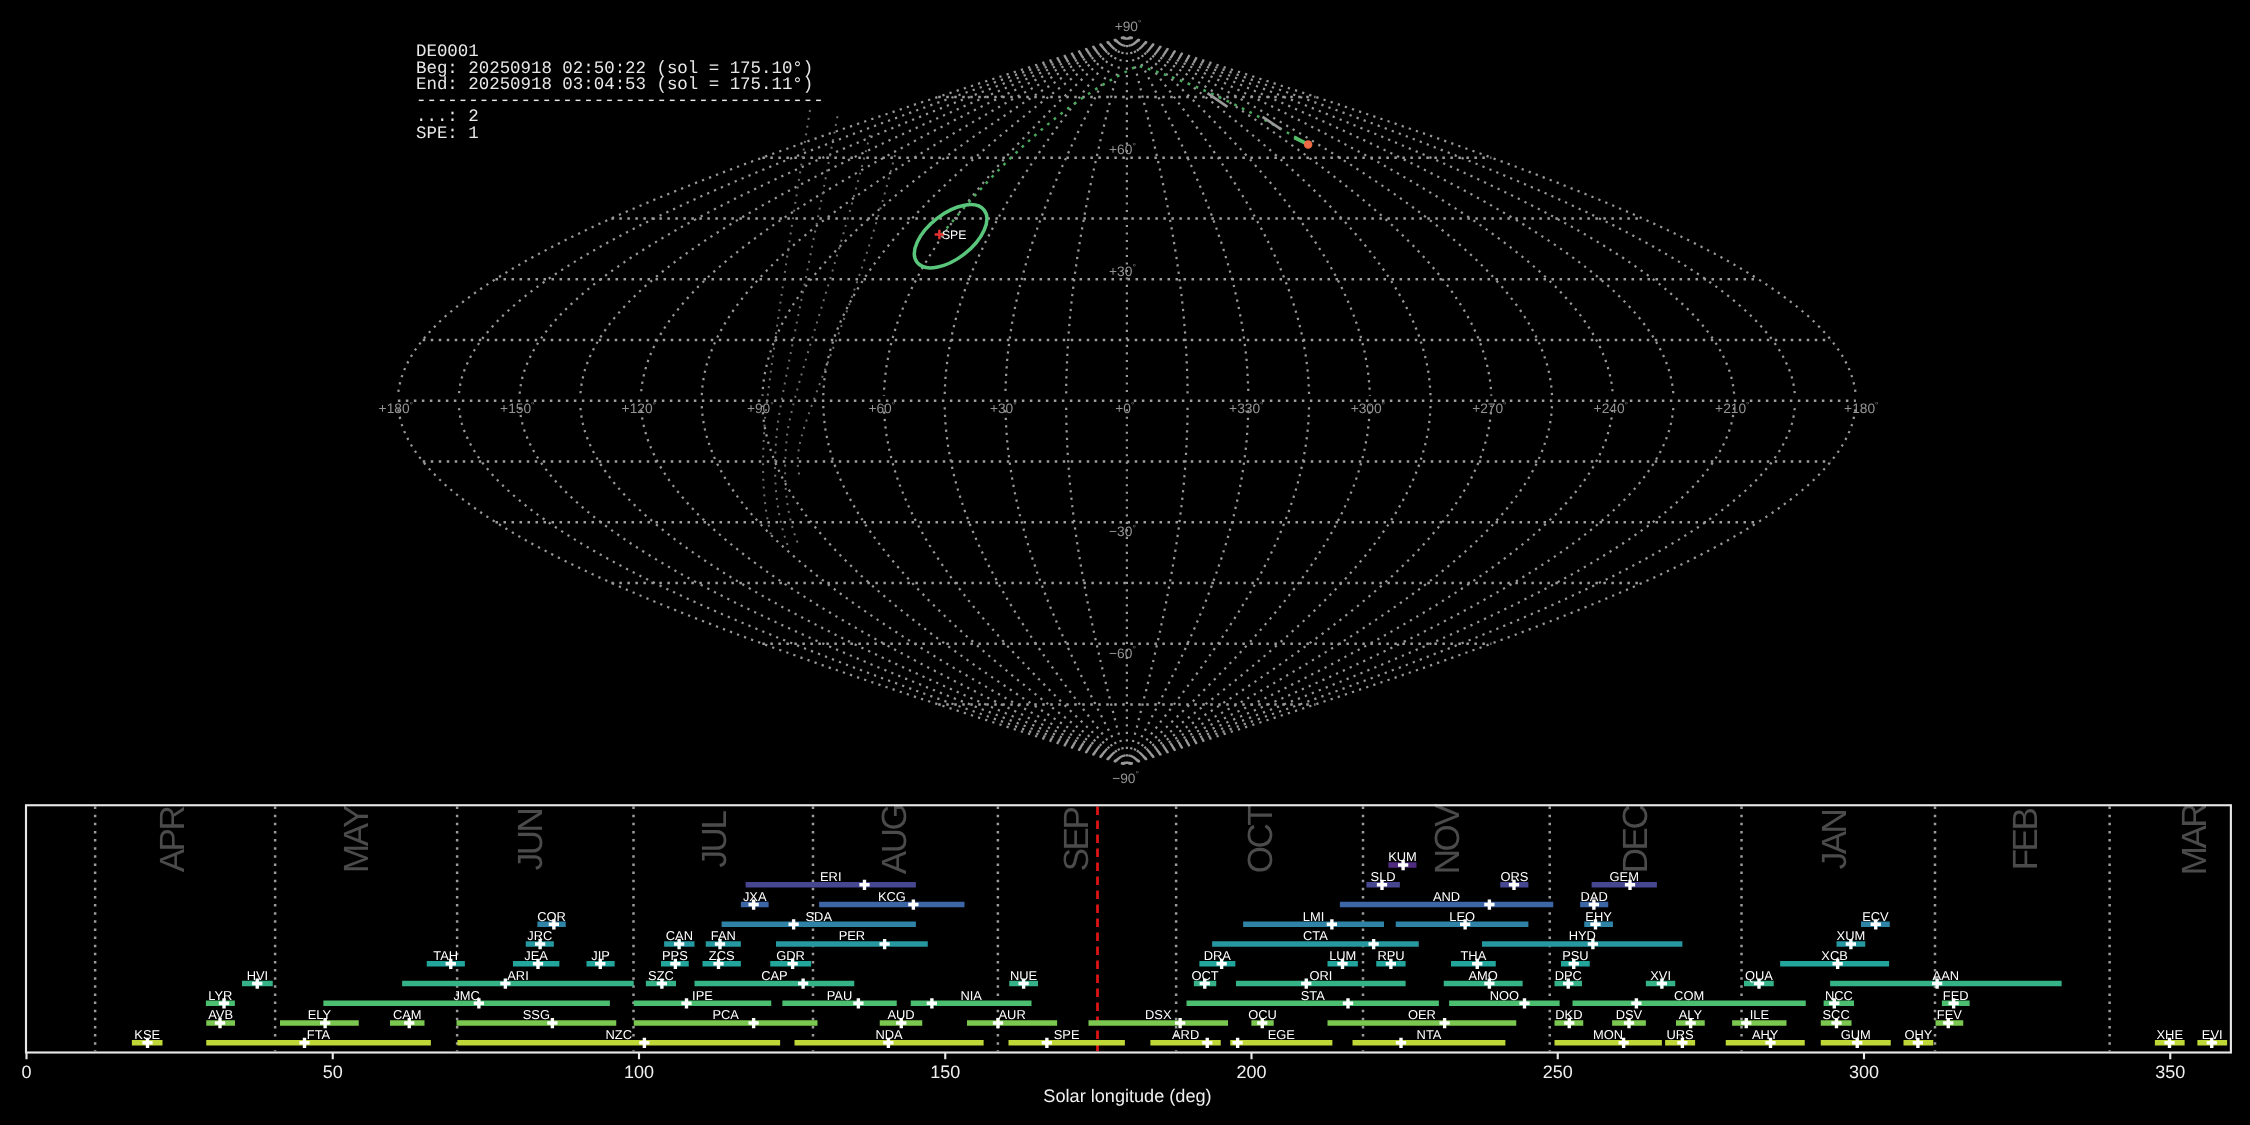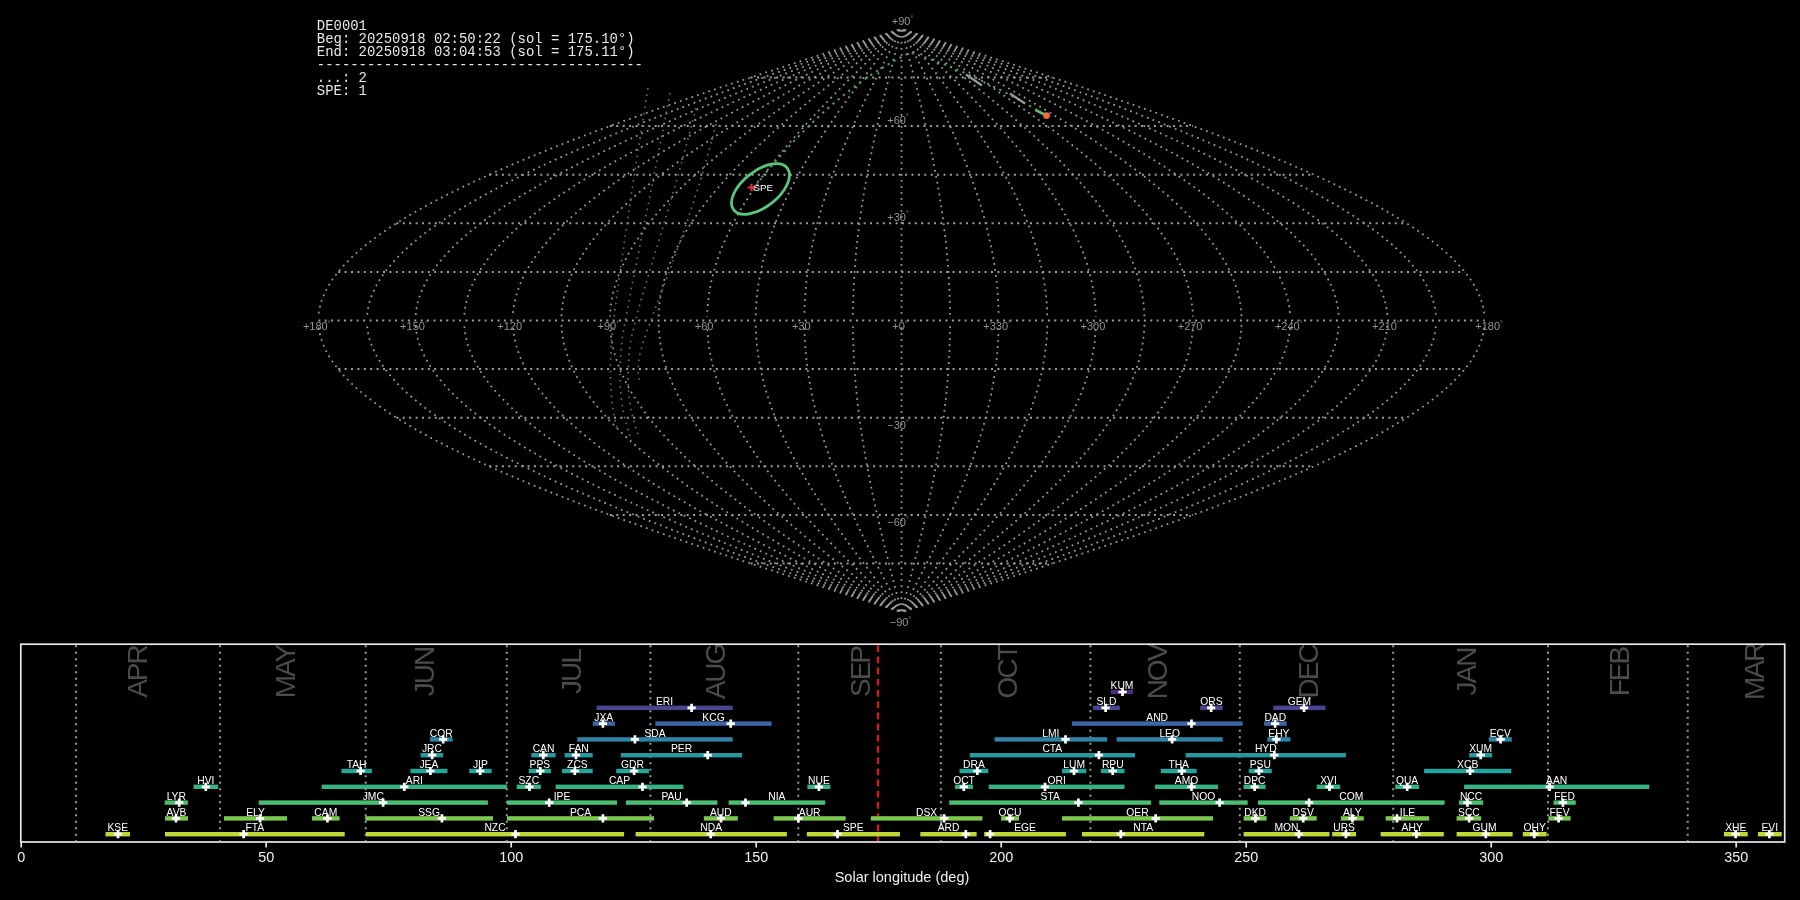--- a/index.html
+++ b/index.html
@@ -1,15 +1,15 @@
 <!DOCTYPE html>
 <html><head><meta charset="utf-8">
 <style>
 html,body{margin:0;padding:0;background:#000;width:1800px;height:900px;overflow:hidden}
-#info{position:absolute;left:316.8px;top:19.7px;margin:0;color:#e8e8e8;
+#info{position:absolute;left:316.8px;top:19.7px;margin:16px;color:#e8e8e8;
  font:13.95px/13.08px "Liberation Mono",monospace;white-space:pre}
 svg{position:absolute;left:0;top:0}
 </style></head>
 <body>
 <svg width="1800" height="900" font-family="Liberation Sans, sans-serif">
 <path d="M750.6 563.5H1052.4 M609.9 514.9H1193.1 M489.1 466.3H1313.9 M396.4 417.7H1406.6 M338.2 369.1H1464.8 M318.3 320.5H1484.7 M338.2 271.9H1464.8 M396.4 223.3H1406.6 M489.1 174.7H1313.9 M609.9 126.1H1193.1 M750.6 77.5H1052.4" stroke="#9e9e9e" stroke-width="2" fill="none" stroke-dasharray="2 4.4"></path>
 <path d="M904.6 29.9L919.8 34.7L935.1 39.6L950.3 44.5L965.5 49.3L980.6 54.2L995.7 59.0L1010.8 63.9L1025.7 68.8L1040.6 73.6L1055.4 78.5L1070.1 83.3L1084.6 88.2L1099.1 93.1L1113.3 97.9L1127.5 102.8L1141.5 107.6L1155.3 112.5L1169.0 117.4L1182.5 122.2L1195.7 127.1L1208.8 131.9L1221.7 136.8L1234.3 141.7L1246.8 146.5L1258.9 151.4L1270.9 156.2L1282.6 161.1L1294.0 166.0L1305.2 170.8L1316.0 175.7L1326.6 180.5L1336.9 185.4L1346.9 190.3L1356.6 195.1L1366.0 200.0L1375.1 204.8L1383.9 209.7L1392.3 214.6L1400.3 219.4L1408.1 224.3L1415.5 229.1L1422.5 234.0L1429.2 238.9L1435.5 243.7L1441.5 248.6L1447.1 253.4L1452.3 258.3L1457.1 263.2L1461.5 268.0L1465.6 272.9L1469.3 277.7L1472.6 282.6L1475.5 287.5L1478.0 292.3L1480.1 297.2L1481.8 302.0L1483.1 306.9L1484.1 311.8L1484.6 316.6 M904.6 611.1L919.8 606.3L935.1 601.4L950.3 596.5L965.5 591.7L980.6 586.8L995.7 582.0L1010.8 577.1L1025.7 572.2L1040.6 567.4L1055.4 562.5L1070.1 557.7L1084.6 552.8L1099.1 547.9L1113.3 543.1L1127.5 538.2L1141.5 533.4L1155.3 528.5L1169.0 523.6L1182.5 518.8L1195.7 513.9L1208.8 509.1L1221.7 504.2L1234.3 499.3L1246.8 494.5L1258.9 489.6L1270.9 484.8L1282.6 479.9L1294.0 475.0L1305.2 470.2L1316.0 465.3L1326.6 460.5L1336.9 455.6L1346.9 450.7L1356.6 445.9L1366.0 441.0L1375.1 436.2L1383.9 431.3L1392.3 426.4L1400.3 421.6L1408.1 416.7L1415.5 411.9L1422.5 407.0L1429.2 402.1L1435.5 397.3L1441.5 392.4L1447.1 387.6L1452.3 382.7L1457.1 377.8L1461.5 373.0L1465.6 368.1L1469.3 363.3L1472.6 358.4L1475.5 353.5L1478.0 348.7L1480.1 343.8L1481.8 339.0L1483.1 334.1L1484.1 329.2L1484.6 324.4 M904.3 29.9L918.3 34.7L932.3 39.6L946.2 44.5L960.2 49.3L974.1 54.2L987.9 59.0L1001.7 63.9L1015.4 68.8L1029.0 73.6L1042.6 78.5L1056.0 83.3L1069.4 88.2L1082.6 93.1L1095.7 97.9L1108.7 102.8L1121.5 107.6L1134.2 112.5L1146.7 117.4L1159.0 122.2L1171.2 127.1L1183.2 131.9L1195.0 136.8L1206.6 141.7L1218.0 146.5L1229.2 151.4L1240.1 156.2L1250.8 161.1L1261.3 166.0L1271.5 170.8L1281.5 175.7L1291.2 180.5L1300.7 185.4L1309.8 190.3L1318.7 195.1L1327.3 200.0L1335.6 204.8L1343.7 209.7L1351.4 214.6L1358.8 219.4L1365.9 224.3L1372.6 229.1L1379.1 234.0L1385.2 238.9L1391.0 243.7L1396.5 248.6L1401.6 253.4L1406.4 258.3L1410.8 263.2L1414.9 268.0L1418.6 272.9L1422.0 277.7L1425.0 282.6L1427.7 287.5L1429.9 292.3L1431.9 297.2L1433.5 302.0L1434.7 306.9L1435.5 311.8L1436.0 316.6 M904.3 611.1L918.3 606.3L932.3 601.4L946.2 596.5L960.2 591.7L974.1 586.8L987.9 582.0L1001.7 577.1L1015.4 572.2L1029.0 567.4L1042.6 562.5L1056.0 557.7L1069.4 552.8L1082.6 547.9L1095.7 543.1L1108.7 538.2L1121.5 533.4L1134.2 528.5L1146.7 523.6L1159.0 518.8L1171.2 513.9L1183.2 509.1L1195.0 504.2L1206.6 499.3L1218.0 494.5L1229.2 489.6L1240.1 484.8L1250.8 479.9L1261.3 475.0L1271.5 470.2L1281.5 465.3L1291.2 460.5L1300.7 455.6L1309.8 450.7L1318.7 445.9L1327.3 441.0L1335.6 436.2L1343.7 431.3L1351.4 426.4L1358.8 421.6L1365.9 416.7L1372.6 411.9L1379.1 407.0L1385.2 402.1L1391.0 397.3L1396.5 392.4L1401.6 387.6L1406.4 382.7L1410.8 377.8L1414.9 373.0L1418.6 368.1L1422.0 363.3L1425.0 358.4L1427.7 353.5L1429.9 348.7L1431.9 343.8L1433.5 339.0L1434.7 334.1L1435.5 329.2L1436.0 324.4 M904.0 29.9L916.8 34.7L929.5 39.6L942.2 44.5L954.8 49.3L967.5 54.2L980.0 59.0L992.6 63.9L1005.0 68.8L1017.4 73.6L1029.7 78.5L1042.0 83.3L1054.1 88.2L1066.1 93.1L1078.0 97.9L1089.8 102.8L1101.5 107.6L1113.0 112.5L1124.4 117.4L1135.6 122.2L1146.7 127.1L1157.6 131.9L1168.3 136.8L1178.9 141.7L1189.2 146.5L1199.4 151.4L1209.3 156.2L1219.1 161.1L1228.6 166.0L1237.9 170.8L1246.9 175.7L1255.8 180.5L1264.4 185.4L1272.7 190.3L1280.8 195.1L1288.6 200.0L1296.2 204.8L1303.5 209.7L1310.5 214.6L1317.2 219.4L1323.7 224.3L1329.8 229.1L1335.7 234.0L1341.2 238.9L1346.5 243.7L1351.5 248.6L1356.1 253.4L1360.5 258.3L1364.5 263.2L1368.2 268.0L1371.6 272.9L1374.7 277.7L1377.4 282.6L1379.8 287.5L1381.9 292.3L1383.7 297.2L1385.1 302.0L1386.2 306.9L1387.0 311.8L1387.4 316.6 M904.0 611.1L916.8 606.3L929.5 601.4L942.2 596.5L954.8 591.7L967.5 586.8L980.0 582.0L992.6 577.1L1005.0 572.2L1017.4 567.4L1029.7 562.5L1042.0 557.7L1054.1 552.8L1066.1 547.9L1078.0 543.1L1089.8 538.2L1101.5 533.4L1113.0 528.5L1124.4 523.6L1135.6 518.8L1146.7 513.9L1157.6 509.1L1168.3 504.2L1178.9 499.3L1189.2 494.5L1199.4 489.6L1209.3 484.8L1219.1 479.9L1228.6 475.0L1237.9 470.2L1246.9 465.3L1255.8 460.5L1264.4 455.6L1272.7 450.7L1280.8 445.9L1288.6 441.0L1296.2 436.2L1303.5 431.3L1310.5 426.4L1317.2 421.6L1323.7 416.7L1329.8 411.9L1335.7 407.0L1341.2 402.1L1346.5 397.3L1351.5 392.4L1356.1 387.6L1360.5 382.7L1364.5 377.8L1368.2 373.0L1371.6 368.1L1374.7 363.3L1377.4 358.4L1379.8 353.5L1381.9 348.7L1383.7 343.8L1385.1 339.0L1386.2 334.1L1387.0 329.2L1387.4 324.4 M903.8 29.9L915.2 34.7L926.7 39.6L938.1 44.5L949.5 49.3L960.9 54.2L972.2 59.0L983.5 63.9L994.7 68.8L1005.8 73.6L1016.9 78.5L1027.9 83.3L1038.8 88.2L1049.7 93.1L1060.4 97.9L1071.0 102.8L1081.5 107.6L1091.9 112.5L1102.1 117.4L1112.2 122.2L1122.2 127.1L1132.0 131.9L1141.6 136.8L1151.1 141.7L1160.4 146.5L1169.6 151.4L1178.5 156.2L1187.3 161.1L1195.9 166.0L1204.2 170.8L1212.4 175.7L1220.4 180.5L1228.1 185.4L1235.6 190.3L1242.9 195.1L1249.9 200.0L1256.7 204.8L1263.3 209.7L1269.6 214.6L1275.6 219.4L1281.4 224.3L1287.0 229.1L1292.3 234.0L1297.3 238.9L1302.0 243.7L1306.5 248.6L1310.7 253.4L1314.6 258.3L1318.2 263.2L1321.5 268.0L1324.6 272.9L1327.3 277.7L1329.8 282.6L1332.0 287.5L1333.9 292.3L1335.5 297.2L1336.7 302.0L1337.7 306.9L1338.4 311.8L1338.8 316.6 M903.8 611.1L915.2 606.3L926.7 601.4L938.1 596.5L949.5 591.7L960.9 586.8L972.2 582.0L983.5 577.1L994.7 572.2L1005.8 567.4L1016.9 562.5L1027.9 557.7L1038.8 552.8L1049.7 547.9L1060.4 543.1L1071.0 538.2L1081.5 533.4L1091.9 528.5L1102.1 523.6L1112.2 518.8L1122.2 513.9L1132.0 509.1L1141.6 504.2L1151.1 499.3L1160.4 494.5L1169.6 489.6L1178.5 484.8L1187.3 479.9L1195.9 475.0L1204.2 470.2L1212.4 465.3L1220.4 460.5L1228.1 455.6L1235.6 450.7L1242.9 445.9L1249.9 441.0L1256.7 436.2L1263.3 431.3L1269.6 426.4L1275.6 421.6L1281.4 416.7L1287.0 411.9L1292.3 407.0L1297.3 402.1L1302.0 397.3L1306.5 392.4L1310.7 387.6L1314.6 382.7L1318.2 377.8L1321.5 373.0L1324.6 368.1L1327.3 363.3L1329.8 358.4L1332.0 353.5L1333.9 348.7L1335.5 343.8L1336.7 339.0L1337.7 334.1L1338.4 329.2L1338.8 324.4 M903.5 29.9L913.7 34.7L923.9 39.6L934.0 44.5L944.2 49.3L954.3 54.2L964.3 59.0L974.4 63.9L984.3 68.8L994.2 73.6L1004.1 78.5L1013.9 83.3L1023.6 88.2L1033.2 93.1L1042.7 97.9L1052.2 102.8L1061.5 107.6L1070.7 112.5L1079.8 117.4L1088.8 122.2L1097.7 127.1L1106.4 131.9L1115.0 136.8L1123.4 141.7L1131.7 146.5L1139.8 151.4L1147.8 156.2L1155.5 161.1L1163.2 166.0L1170.6 170.8L1177.9 175.7L1184.9 180.5L1191.8 185.4L1198.5 190.3L1204.9 195.1L1211.2 200.0L1217.2 204.8L1223.1 209.7L1228.7 214.6L1234.1 219.4L1239.2 224.3L1244.2 229.1L1248.8 234.0L1253.3 238.9L1257.5 243.7L1261.5 248.6L1265.2 253.4L1268.7 258.3L1271.9 263.2L1274.9 268.0L1277.6 272.9L1280.0 277.7L1282.2 282.6L1284.2 287.5L1285.8 292.3L1287.2 297.2L1288.4 302.0L1289.3 306.9L1289.9 311.8L1290.2 316.6 M903.5 611.1L913.7 606.3L923.9 601.4L934.0 596.5L944.2 591.7L954.3 586.8L964.3 582.0L974.4 577.1L984.3 572.2L994.2 567.4L1004.1 562.5L1013.9 557.7L1023.6 552.8L1033.2 547.9L1042.7 543.1L1052.2 538.2L1061.5 533.4L1070.7 528.5L1079.8 523.6L1088.8 518.8L1097.7 513.9L1106.4 509.1L1115.0 504.2L1123.4 499.3L1131.7 494.5L1139.8 489.6L1147.8 484.8L1155.5 479.9L1163.2 475.0L1170.6 470.2L1177.9 465.3L1184.9 460.5L1191.8 455.6L1198.5 450.7L1204.9 445.9L1211.2 441.0L1217.2 436.2L1223.1 431.3L1228.7 426.4L1234.1 421.6L1239.2 416.7L1244.2 411.9L1248.8 407.0L1253.3 402.1L1257.5 397.3L1261.5 392.4L1265.2 387.6L1268.7 382.7L1271.9 377.8L1274.9 373.0L1277.6 368.1L1280.0 363.3L1282.2 358.4L1284.2 353.5L1285.8 348.7L1287.2 343.8L1288.4 339.0L1289.3 334.1L1289.9 329.2L1290.2 324.4 M903.3 29.9L912.2 34.7L921.1 39.6L930.0 44.5L938.8 49.3L947.7 54.2L956.5 59.0L965.2 63.9L974.0 68.8L982.6 73.6L991.3 78.5L999.8 83.3L1008.3 88.2L1016.7 93.1L1025.1 97.9L1033.3 102.8L1041.5 107.6L1049.6 112.5L1057.5 117.4L1065.4 122.2L1073.1 127.1L1080.8 131.9L1088.3 136.8L1095.7 141.7L1102.9 146.5L1110.0 151.4L1117.0 156.2L1123.8 161.1L1130.5 166.0L1137.0 170.8L1143.3 175.7L1149.5 180.5L1155.5 185.4L1161.3 190.3L1167.0 195.1L1172.5 200.0L1177.8 204.8L1182.9 209.7L1187.8 214.6L1192.5 219.4L1197.0 224.3L1201.3 229.1L1205.4 234.0L1209.3 238.9L1213.0 243.7L1216.5 248.6L1219.7 253.4L1222.8 258.3L1225.6 263.2L1228.2 268.0L1230.6 272.9L1232.7 277.7L1234.6 282.6L1236.3 287.5L1237.8 292.3L1239.0 297.2L1240.0 302.0L1240.8 306.9L1241.3 311.8L1241.6 316.6 M903.3 611.1L912.2 606.3L921.1 601.4L930.0 596.5L938.8 591.7L947.7 586.8L956.5 582.0L965.2 577.1L974.0 572.2L982.6 567.4L991.3 562.5L999.8 557.7L1008.3 552.8L1016.7 547.9L1025.1 543.1L1033.3 538.2L1041.5 533.4L1049.6 528.5L1057.5 523.6L1065.4 518.8L1073.1 513.9L1080.8 509.1L1088.3 504.2L1095.7 499.3L1102.9 494.5L1110.0 489.6L1117.0 484.8L1123.8 479.9L1130.5 475.0L1137.0 470.2L1143.3 465.3L1149.5 460.5L1155.5 455.6L1161.3 450.7L1167.0 445.9L1172.5 441.0L1177.8 436.2L1182.9 431.3L1187.8 426.4L1192.5 421.6L1197.0 416.7L1201.3 411.9L1205.4 407.0L1209.3 402.1L1213.0 397.3L1216.5 392.4L1219.7 387.6L1222.8 382.7L1225.6 377.8L1228.2 373.0L1230.6 368.1L1232.7 363.3L1234.6 358.4L1236.3 353.5L1237.8 348.7L1239.0 343.8L1240.0 339.0L1240.8 334.1L1241.3 329.2L1241.6 324.4 M903.0 29.9L910.7 34.7L918.3 39.6L925.9 44.5L933.5 49.3L941.1 54.2L948.6 59.0L956.1 63.9L963.6 68.8L971.1 73.6L978.4 78.5L985.8 83.3L993.1 88.2L1000.3 93.1L1007.4 97.9L1014.5 102.8L1021.5 107.6L1028.4 112.5L1035.2 117.4L1042.0 122.2L1048.6 127.1L1055.2 131.9L1061.6 136.8L1067.9 141.7L1074.1 146.5L1080.2 151.4L1086.2 156.2L1092.0 161.1L1097.8 166.0L1103.3 170.8L1108.8 175.7L1114.1 180.5L1119.2 185.4L1124.2 190.3L1129.1 195.1L1133.8 200.0L1138.3 204.8L1142.7 209.7L1146.9 214.6L1150.9 219.4L1154.8 224.3L1158.5 229.1L1162.0 234.0L1165.3 238.9L1168.5 243.7L1171.5 248.6L1174.3 253.4L1176.9 258.3L1179.3 263.2L1181.5 268.0L1183.6 272.9L1185.4 277.7L1187.0 282.6L1188.5 287.5L1189.7 292.3L1190.8 297.2L1191.7 302.0L1192.3 306.9L1192.8 311.8L1193.0 316.6 M903.0 611.1L910.7 606.3L918.3 601.4L925.9 596.5L933.5 591.7L941.1 586.8L948.6 582.0L956.1 577.1L963.6 572.2L971.1 567.4L978.4 562.5L985.8 557.7L993.1 552.8L1000.3 547.9L1007.4 543.1L1014.5 538.2L1021.5 533.4L1028.4 528.5L1035.2 523.6L1042.0 518.8L1048.6 513.9L1055.2 509.1L1061.6 504.2L1067.9 499.3L1074.1 494.5L1080.2 489.6L1086.2 484.8L1092.0 479.9L1097.8 475.0L1103.3 470.2L1108.8 465.3L1114.1 460.5L1119.2 455.6L1124.2 450.7L1129.1 445.9L1133.8 441.0L1138.3 436.2L1142.7 431.3L1146.9 426.4L1150.9 421.6L1154.8 416.7L1158.5 411.9L1162.0 407.0L1165.3 402.1L1168.5 397.3L1171.5 392.4L1174.3 387.6L1176.9 382.7L1179.3 377.8L1181.5 373.0L1183.6 368.1L1185.4 363.3L1187.0 358.4L1188.5 353.5L1189.7 348.7L1190.8 343.8L1191.7 339.0L1192.3 334.1L1192.8 329.2L1193.0 324.4 M902.8 29.9L909.1 34.7L915.5 39.6L921.8 44.5L928.2 49.3L934.5 54.2L940.8 59.0L947.0 63.9L953.3 68.8L959.5 73.6L965.6 78.5L971.7 83.3L977.8 88.2L983.8 93.1L989.8 97.9L995.7 102.8L1001.5 107.6L1007.3 112.5L1013.0 117.4L1018.6 122.2L1024.1 127.1L1029.6 131.9L1034.9 136.8L1040.2 141.7L1045.4 146.5L1050.4 151.4L1055.4 156.2L1060.3 161.1L1065.0 166.0L1069.7 170.8L1074.2 175.7L1078.6 180.5L1082.9 185.4L1087.1 190.3L1091.1 195.1L1095.1 200.0L1098.8 204.8L1102.5 209.7L1106.0 214.6L1109.4 219.4L1112.6 224.3L1115.7 229.1L1118.6 234.0L1121.4 238.9L1124.0 243.7L1126.5 248.6L1128.8 253.4L1131.0 258.3L1133.0 263.2L1134.9 268.0L1136.5 272.9L1138.1 277.7L1139.5 282.6L1140.7 287.5L1141.7 292.3L1142.6 297.2L1143.3 302.0L1143.8 306.9L1144.2 311.8L1144.4 316.6 M902.8 611.1L909.1 606.3L915.5 601.4L921.8 596.5L928.2 591.7L934.5 586.8L940.8 582.0L947.0 577.1L953.3 572.2L959.5 567.4L965.6 562.5L971.7 557.7L977.8 552.8L983.8 547.9L989.8 543.1L995.7 538.2L1001.5 533.4L1007.3 528.5L1013.0 523.6L1018.6 518.8L1024.1 513.9L1029.6 509.1L1034.9 504.2L1040.2 499.3L1045.4 494.5L1050.4 489.6L1055.4 484.8L1060.3 479.9L1065.0 475.0L1069.7 470.2L1074.2 465.3L1078.6 460.5L1082.9 455.6L1087.1 450.7L1091.1 445.9L1095.1 441.0L1098.8 436.2L1102.5 431.3L1106.0 426.4L1109.4 421.6L1112.6 416.7L1115.7 411.9L1118.6 407.0L1121.4 402.1L1124.0 397.3L1126.5 392.4L1128.8 387.6L1131.0 382.7L1133.0 377.8L1134.9 373.0L1136.5 368.1L1138.1 363.3L1139.5 358.4L1140.7 353.5L1141.7 348.7L1142.6 343.8L1143.3 339.0L1143.8 334.1L1144.2 329.2L1144.4 324.4 M902.5 29.9L907.6 34.7L912.7 39.6L917.8 44.5L922.8 49.3L927.9 54.2L932.9 59.0L937.9 63.9L942.9 68.8L947.9 73.6L952.8 78.5L957.7 83.3L962.5 88.2L967.4 93.1L972.1 97.9L976.8 102.8L981.5 107.6L986.1 112.5L990.7 117.4L995.2 122.2L999.6 127.1L1003.9 131.9L1008.2 136.8L1012.4 141.7L1016.6 146.5L1020.6 151.4L1024.6 156.2L1028.5 161.1L1032.3 166.0L1036.1 170.8L1039.7 175.7L1043.2 180.5L1046.6 185.4L1050.0 190.3L1053.2 195.1L1056.3 200.0L1059.4 204.8L1062.3 209.7L1065.1 214.6L1067.8 219.4L1070.4 224.3L1072.8 229.1L1075.2 234.0L1077.4 238.9L1079.5 243.7L1081.5 248.6L1083.4 253.4L1085.1 258.3L1086.7 263.2L1088.2 268.0L1089.5 272.9L1090.8 277.7L1091.9 282.6L1092.8 287.5L1093.7 292.3L1094.4 297.2L1094.9 302.0L1095.4 306.9L1095.7 311.8L1095.9 316.6 M902.5 611.1L907.6 606.3L912.7 601.4L917.8 596.5L922.8 591.7L927.9 586.8L932.9 582.0L937.9 577.1L942.9 572.2L947.9 567.4L952.8 562.5L957.7 557.7L962.5 552.8L967.4 547.9L972.1 543.1L976.8 538.2L981.5 533.4L986.1 528.5L990.7 523.6L995.2 518.8L999.6 513.9L1003.9 509.1L1008.2 504.2L1012.4 499.3L1016.6 494.5L1020.6 489.6L1024.6 484.8L1028.5 479.9L1032.3 475.0L1036.1 470.2L1039.7 465.3L1043.2 460.5L1046.6 455.6L1050.0 450.7L1053.2 445.9L1056.3 441.0L1059.4 436.2L1062.3 431.3L1065.1 426.4L1067.8 421.6L1070.4 416.7L1072.8 411.9L1075.2 407.0L1077.4 402.1L1079.5 397.3L1081.5 392.4L1083.4 387.6L1085.1 382.7L1086.7 377.8L1088.2 373.0L1089.5 368.1L1090.8 363.3L1091.9 358.4L1092.8 353.5L1093.7 348.7L1094.4 343.8L1094.9 339.0L1095.4 334.1L1095.7 329.2L1095.9 324.4 M902.3 29.9L906.1 34.7L909.9 39.6L913.7 44.5L917.5 49.3L921.3 54.2L925.1 59.0L928.8 63.9L932.6 68.8L936.3 73.6L940.0 78.5L943.6 83.3L947.3 88.2L950.9 93.1L954.5 97.9L958.0 102.8L961.5 107.6L965.0 112.5L968.4 117.4L971.7 122.2L975.1 127.1L978.3 131.9L981.5 136.8L984.7 141.7L987.8 146.5L990.9 151.4L993.8 156.2L996.8 161.1L999.6 166.0L1002.4 170.8L1005.1 175.7L1007.8 180.5L1010.4 185.4L1012.9 190.3L1015.3 195.1L1017.6 200.0L1019.9 204.8L1022.1 209.7L1024.2 214.6L1026.2 219.4L1028.1 224.3L1030.0 229.1L1031.8 234.0L1033.4 238.9L1035.0 243.7L1036.5 248.6L1037.9 253.4L1039.2 258.3L1040.4 263.2L1041.5 268.0L1042.5 272.9L1043.4 277.7L1044.3 282.6L1045.0 287.5L1045.6 292.3L1046.2 297.2L1046.6 302.0L1046.9 306.9L1047.1 311.8L1047.3 316.6 M902.3 611.1L906.1 606.3L909.9 601.4L913.7 596.5L917.5 591.7L921.3 586.8L925.1 582.0L928.8 577.1L932.6 572.2L936.3 567.4L940.0 562.5L943.6 557.7L947.3 552.8L950.9 547.9L954.5 543.1L958.0 538.2L961.5 533.4L965.0 528.5L968.4 523.6L971.7 518.8L975.1 513.9L978.3 509.1L981.5 504.2L984.7 499.3L987.8 494.5L990.9 489.6L993.8 484.8L996.8 479.9L999.6 475.0L1002.4 470.2L1005.1 465.3L1007.8 460.5L1010.4 455.6L1012.9 450.7L1015.3 445.9L1017.6 441.0L1019.9 436.2L1022.1 431.3L1024.2 426.4L1026.2 421.6L1028.1 416.7L1030.0 411.9L1031.8 407.0L1033.4 402.1L1035.0 397.3L1036.5 392.4L1037.9 387.6L1039.2 382.7L1040.4 377.8L1041.5 373.0L1042.5 368.1L1043.4 363.3L1044.3 358.4L1045.0 353.5L1045.6 348.7L1046.2 343.8L1046.6 339.0L1046.9 334.1L1047.1 329.2L1047.3 324.4 M902.0 29.9L904.6 34.7L907.1 39.6L909.6 44.5L912.2 49.3L914.7 54.2L917.2 59.0L919.7 63.9L922.2 68.8L924.7 73.6L927.1 78.5L929.6 83.3L932.0 88.2L934.4 93.1L936.8 97.9L939.2 102.8L941.5 107.6L943.8 112.5L946.1 117.4L948.3 122.2L950.5 127.1L952.7 131.9L954.9 136.8L957.0 141.7L959.0 146.5L961.1 151.4L963.1 156.2L965.0 161.1L966.9 166.0L968.8 170.8L970.6 175.7L972.4 180.5L974.1 185.4L975.7 190.3L977.4 195.1L978.9 200.0L980.4 204.8L981.9 209.7L983.3 214.6L984.6 219.4L985.9 224.3L987.2 229.1L988.3 234.0L989.4 238.9L990.5 243.7L991.5 248.6L992.4 253.4L993.3 258.3L994.1 263.2L994.8 268.0L995.5 272.9L996.1 277.7L996.7 282.6L997.2 287.5L997.6 292.3L997.9 297.2L998.2 302.0L998.4 306.9L998.6 311.8L998.7 316.6 M902.0 611.1L904.6 606.3L907.1 601.4L909.6 596.5L912.2 591.7L914.7 586.8L917.2 582.0L919.7 577.1L922.2 572.2L924.7 567.4L927.1 562.5L929.6 557.7L932.0 552.8L934.4 547.9L936.8 543.1L939.2 538.2L941.5 533.4L943.8 528.5L946.1 523.6L948.3 518.8L950.5 513.9L952.7 509.1L954.9 504.2L957.0 499.3L959.0 494.5L961.1 489.6L963.1 484.8L965.0 479.9L966.9 475.0L968.8 470.2L970.6 465.3L972.4 460.5L974.1 455.6L975.7 450.7L977.4 445.9L978.9 441.0L980.4 436.2L981.9 431.3L983.3 426.4L984.6 421.6L985.9 416.7L987.2 411.9L988.3 407.0L989.4 402.1L990.5 397.3L991.5 392.4L992.4 387.6L993.3 382.7L994.1 377.8L994.8 373.0L995.5 368.1L996.1 363.3L996.7 358.4L997.2 353.5L997.6 348.7L997.9 343.8L998.2 339.0L998.4 334.1L998.6 329.2L998.7 324.4 M901.8 29.9L903.0 34.7L904.3 39.6L905.6 44.5L906.8 49.3L908.1 54.2L909.4 59.0L910.6 63.9L911.9 68.8L913.1 73.6L914.3 78.5L915.5 83.3L916.8 88.2L918.0 93.1L919.2 97.9L920.3 102.8L921.5 107.6L922.7 112.5L923.8 117.4L924.9 122.2L926.0 127.1L927.1 131.9L928.2 136.8L929.2 141.7L930.3 146.5L931.3 151.4L932.3 156.2L933.3 161.1L934.2 166.0L935.1 170.8L936.0 175.7L936.9 180.5L937.8 185.4L938.6 190.3L939.4 195.1L940.2 200.0L941.0 204.8L941.7 209.7L942.4 214.6L943.1 219.4L943.7 224.3L944.3 229.1L944.9 234.0L945.5 238.9L946.0 243.7L946.5 248.6L947.0 253.4L947.4 258.3L947.8 263.2L948.2 268.0L948.5 272.9L948.8 277.7L949.1 282.6L949.3 287.5L949.5 292.3L949.7 297.2L949.9 302.0L950.0 306.9L950.0 311.8L950.1 316.6 M901.8 611.1L903.0 606.3L904.3 601.4L905.6 596.5L906.8 591.7L908.1 586.8L909.4 582.0L910.6 577.1L911.9 572.2L913.1 567.4L914.3 562.5L915.5 557.7L916.8 552.8L918.0 547.9L919.2 543.1L920.3 538.2L921.5 533.4L922.7 528.5L923.8 523.6L924.9 518.8L926.0 513.9L927.1 509.1L928.2 504.2L929.2 499.3L930.3 494.5L931.3 489.6L932.3 484.8L933.3 479.9L934.2 475.0L935.1 470.2L936.0 465.3L936.9 460.5L937.8 455.6L938.6 450.7L939.4 445.9L940.2 441.0L941.0 436.2L941.7 431.3L942.4 426.4L943.1 421.6L943.7 416.7L944.3 411.9L944.9 407.0L945.5 402.1L946.0 397.3L946.5 392.4L947.0 387.6L947.4 382.7L947.8 377.8L948.2 373.0L948.5 368.1L948.8 363.3L949.1 358.4L949.3 353.5L949.5 348.7L949.7 343.8L949.9 339.0L950.0 334.1L950.0 329.2L950.1 324.4 M901.5 29.9L901.5 34.7L901.5 39.6L901.5 44.5L901.5 49.3L901.5 54.2L901.5 59.0L901.5 63.9L901.5 68.8L901.5 73.6L901.5 78.5L901.5 83.3L901.5 88.2L901.5 93.1L901.5 97.9L901.5 102.8L901.5 107.6L901.5 112.5L901.5 117.4L901.5 122.2L901.5 127.1L901.5 131.9L901.5 136.8L901.5 141.7L901.5 146.5L901.5 151.4L901.5 156.2L901.5 161.1L901.5 166.0L901.5 170.8L901.5 175.7L901.5 180.5L901.5 185.4L901.5 190.3L901.5 195.1L901.5 200.0L901.5 204.8L901.5 209.7L901.5 214.6L901.5 219.4L901.5 224.3L901.5 229.1L901.5 234.0L901.5 238.9L901.5 243.7L901.5 248.6L901.5 253.4L901.5 258.3L901.5 263.2L901.5 268.0L901.5 272.9L901.5 277.7L901.5 282.6L901.5 287.5L901.5 292.3L901.5 297.2L901.5 302.0L901.5 306.9L901.5 311.8L901.5 316.6 M901.5 611.1L901.5 606.3L901.5 601.4L901.5 596.5L901.5 591.7L901.5 586.8L901.5 582.0L901.5 577.1L901.5 572.2L901.5 567.4L901.5 562.5L901.5 557.7L901.5 552.8L901.5 547.9L901.5 543.1L901.5 538.2L901.5 533.4L901.5 528.5L901.5 523.6L901.5 518.8L901.5 513.9L901.5 509.1L901.5 504.2L901.5 499.3L901.5 494.5L901.5 489.6L901.5 484.8L901.5 479.9L901.5 475.0L901.5 470.2L901.5 465.3L901.5 460.5L901.5 455.6L901.5 450.7L901.5 445.9L901.5 441.0L901.5 436.2L901.5 431.3L901.5 426.4L901.5 421.6L901.5 416.7L901.5 411.9L901.5 407.0L901.5 402.1L901.5 397.3L901.5 392.4L901.5 387.6L901.5 382.7L901.5 377.8L901.5 373.0L901.5 368.1L901.5 363.3L901.5 358.4L901.5 353.5L901.5 348.7L901.5 343.8L901.5 339.0L901.5 334.1L901.5 329.2L901.5 324.4 M901.2 29.9L900.0 34.7L898.7 39.6L897.4 44.5L896.2 49.3L894.9 54.2L893.6 59.0L892.4 63.9L891.1 68.8L889.9 73.6L888.7 78.5L887.5 83.3L886.2 88.2L885.0 93.1L883.8 97.9L882.7 102.8L881.5 107.6L880.3 112.5L879.2 117.4L878.1 122.2L877.0 127.1L875.9 131.9L874.8 136.8L873.8 141.7L872.7 146.5L871.7 151.4L870.7 156.2L869.7 161.1L868.8 166.0L867.9 170.8L867.0 175.7L866.1 180.5L865.2 185.4L864.4 190.3L863.6 195.1L862.8 200.0L862.0 204.8L861.3 209.7L860.6 214.6L859.9 219.4L859.3 224.3L858.7 229.1L858.1 234.0L857.5 238.9L857.0 243.7L856.5 248.6L856.0 253.4L855.6 258.3L855.2 263.2L854.8 268.0L854.5 272.9L854.2 277.7L853.9 282.6L853.7 287.5L853.5 292.3L853.3 297.2L853.1 302.0L853.0 306.9L853.0 311.8L852.9 316.6 M901.2 611.1L900.0 606.3L898.7 601.4L897.4 596.5L896.2 591.7L894.9 586.8L893.6 582.0L892.4 577.1L891.1 572.2L889.9 567.4L888.7 562.5L887.5 557.7L886.2 552.8L885.0 547.9L883.8 543.1L882.7 538.2L881.5 533.4L880.3 528.5L879.2 523.6L878.1 518.8L877.0 513.9L875.9 509.1L874.8 504.2L873.8 499.3L872.7 494.5L871.7 489.6L870.7 484.8L869.7 479.9L868.8 475.0L867.9 470.2L867.0 465.3L866.1 460.5L865.2 455.6L864.4 450.7L863.6 445.9L862.8 441.0L862.0 436.2L861.3 431.3L860.6 426.4L859.9 421.6L859.3 416.7L858.7 411.9L858.1 407.0L857.5 402.1L857.0 397.3L856.5 392.4L856.0 387.6L855.6 382.7L855.2 377.8L854.8 373.0L854.5 368.1L854.2 363.3L853.9 358.4L853.7 353.5L853.5 348.7L853.3 343.8L853.1 339.0L853.0 334.1L853.0 329.2L852.9 324.4 M901.0 29.9L898.4 34.7L895.9 39.6L893.4 44.5L890.8 49.3L888.3 54.2L885.8 59.0L883.3 63.9L880.8 68.8L878.3 73.6L875.9 78.5L873.4 83.3L871.0 88.2L868.6 93.1L866.2 97.9L863.8 102.8L861.5 107.6L859.2 112.5L856.9 117.4L854.7 122.2L852.5 127.1L850.3 131.9L848.1 136.8L846.0 141.7L844.0 146.5L841.9 151.4L839.9 156.2L838.0 161.1L836.1 166.0L834.2 170.8L832.4 175.7L830.6 180.5L828.9 185.4L827.3 190.3L825.6 195.1L824.1 200.0L822.6 204.8L821.1 209.7L819.7 214.6L818.4 219.4L817.1 224.3L815.8 229.1L814.7 234.0L813.6 238.9L812.5 243.7L811.5 248.6L810.6 253.4L809.7 258.3L808.9 263.2L808.2 268.0L807.5 272.9L806.9 277.7L806.3 282.6L805.8 287.5L805.4 292.3L805.1 297.2L804.8 302.0L804.6 306.9L804.4 311.8L804.3 316.6 M901.0 611.1L898.4 606.3L895.9 601.4L893.4 596.5L890.8 591.7L888.3 586.8L885.8 582.0L883.3 577.1L880.8 572.2L878.3 567.4L875.9 562.5L873.4 557.7L871.0 552.8L868.6 547.9L866.2 543.1L863.8 538.2L861.5 533.4L859.2 528.5L856.9 523.6L854.7 518.8L852.5 513.9L850.3 509.1L848.1 504.2L846.0 499.3L844.0 494.5L841.9 489.6L839.9 484.8L838.0 479.9L836.1 475.0L834.2 470.2L832.4 465.3L830.6 460.5L828.9 455.6L827.3 450.7L825.6 445.9L824.1 441.0L822.6 436.2L821.1 431.3L819.7 426.4L818.4 421.6L817.1 416.7L815.8 411.9L814.7 407.0L813.6 402.1L812.5 397.3L811.5 392.4L810.6 387.6L809.7 382.7L808.9 377.8L808.2 373.0L807.5 368.1L806.9 363.3L806.3 358.4L805.8 353.5L805.4 348.7L805.1 343.8L804.8 339.0L804.6 334.1L804.4 329.2L804.3 324.4 M900.7 29.9L896.9 34.7L893.1 39.6L889.3 44.5L885.5 49.3L881.7 54.2L877.9 59.0L874.2 63.9L870.4 68.8L866.7 73.6L863.0 78.5L859.4 83.3L855.7 88.2L852.1 93.1L848.5 97.9L845.0 102.8L841.5 107.6L838.0 112.5L834.6 117.4L831.3 122.2L827.9 127.1L824.7 131.9L821.5 136.8L818.3 141.7L815.2 146.5L812.1 151.4L809.2 156.2L806.2 161.1L803.4 166.0L800.6 170.8L797.9 175.7L795.2 180.5L792.6 185.4L790.1 190.3L787.7 195.1L785.4 200.0L783.1 204.8L780.9 209.7L778.8 214.6L776.8 219.4L774.9 224.3L773.0 229.1L771.2 234.0L769.6 238.9L768.0 243.7L766.5 248.6L765.1 253.4L763.8 258.3L762.6 263.2L761.5 268.0L760.5 272.9L759.6 277.7L758.7 282.6L758.0 287.5L757.4 292.3L756.8 297.2L756.4 302.0L756.1 306.9L755.9 311.8L755.7 316.6 M900.7 611.1L896.9 606.3L893.1 601.4L889.3 596.5L885.5 591.7L881.7 586.8L877.9 582.0L874.2 577.1L870.4 572.2L866.7 567.4L863.0 562.5L859.4 557.7L855.7 552.8L852.1 547.9L848.5 543.1L845.0 538.2L841.5 533.4L838.0 528.5L834.6 523.6L831.3 518.8L827.9 513.9L824.7 509.1L821.5 504.2L818.3 499.3L815.2 494.5L812.1 489.6L809.2 484.8L806.2 479.9L803.4 475.0L800.6 470.2L797.9 465.3L795.2 460.5L792.6 455.6L790.1 450.7L787.7 445.9L785.4 441.0L783.1 436.2L780.9 431.3L778.8 426.4L776.8 421.6L774.9 416.7L773.0 411.9L771.2 407.0L769.6 402.1L768.0 397.3L766.5 392.4L765.1 387.6L763.8 382.7L762.6 377.8L761.5 373.0L760.5 368.1L759.6 363.3L758.7 358.4L758.0 353.5L757.4 348.7L756.8 343.8L756.4 339.0L756.1 334.1L755.9 329.2L755.7 324.4 M900.5 29.9L895.4 34.7L890.3 39.6L885.2 44.5L880.2 49.3L875.1 54.2L870.1 59.0L865.1 63.9L860.1 68.8L855.1 73.6L850.2 78.5L845.3 83.3L840.5 88.2L835.6 93.1L830.9 97.9L826.2 102.8L821.5 107.6L816.9 112.5L812.3 117.4L807.8 122.2L803.4 127.1L799.1 131.9L794.8 136.8L790.6 141.7L786.4 146.5L782.4 151.4L778.4 156.2L774.5 161.1L770.7 166.0L766.9 170.8L763.3 175.7L759.8 180.5L756.4 185.4L753.0 190.3L749.8 195.1L746.7 200.0L743.6 204.8L740.7 209.7L737.9 214.6L735.2 219.4L732.6 224.3L730.2 229.1L727.8 234.0L725.6 238.9L723.5 243.7L721.5 248.6L719.6 253.4L717.9 258.3L716.3 263.2L714.8 268.0L713.5 272.9L712.2 277.7L711.1 282.6L710.2 287.5L709.3 292.3L708.6 297.2L708.1 302.0L707.6 306.9L707.3 311.8L707.1 316.6 M900.5 611.1L895.4 606.3L890.3 601.4L885.2 596.5L880.2 591.7L875.1 586.8L870.1 582.0L865.1 577.1L860.1 572.2L855.1 567.4L850.2 562.5L845.3 557.7L840.5 552.8L835.6 547.9L830.9 543.1L826.2 538.2L821.5 533.4L816.9 528.5L812.3 523.6L807.8 518.8L803.4 513.9L799.1 509.1L794.8 504.2L790.6 499.3L786.4 494.5L782.4 489.6L778.4 484.8L774.5 479.9L770.7 475.0L766.9 470.2L763.3 465.3L759.8 460.5L756.4 455.6L753.0 450.7L749.8 445.9L746.7 441.0L743.6 436.2L740.7 431.3L737.9 426.4L735.2 421.6L732.6 416.7L730.2 411.9L727.8 407.0L725.6 402.1L723.5 397.3L721.5 392.4L719.6 387.6L717.9 382.7L716.3 377.8L714.8 373.0L713.5 368.1L712.2 363.3L711.1 358.4L710.2 353.5L709.3 348.7L708.6 343.8L708.1 339.0L707.6 334.1L707.3 329.2L707.1 324.4 M900.2 29.9L893.9 34.7L887.5 39.6L881.2 44.5L874.8 49.3L868.5 54.2L862.2 59.0L856.0 63.9L849.7 68.8L843.5 73.6L837.4 78.5L831.3 83.3L825.2 88.2L819.2 93.1L813.2 97.9L807.3 102.8L801.5 107.6L795.7 112.5L790.0 117.4L784.4 122.2L778.9 127.1L773.4 131.9L768.1 136.8L762.8 141.7L757.6 146.5L752.6 151.4L747.6 156.2L742.7 161.1L738.0 166.0L733.3 170.8L728.8 175.7L724.4 180.5L720.1 185.4L715.9 190.3L711.9 195.1L707.9 200.0L704.2 204.8L700.5 209.7L697.0 214.6L693.6 219.4L690.4 224.3L687.3 229.1L684.4 234.0L681.6 238.9L679.0 243.7L676.5 248.6L674.2 253.4L672.0 258.3L670.0 263.2L668.1 268.0L666.5 272.9L664.9 277.7L663.5 282.6L662.3 287.5L661.3 292.3L660.4 297.2L659.7 302.0L659.2 306.9L658.8 311.8L658.6 316.6 M900.2 611.1L893.9 606.3L887.5 601.4L881.2 596.5L874.8 591.7L868.5 586.8L862.2 582.0L856.0 577.1L849.7 572.2L843.5 567.4L837.4 562.5L831.3 557.7L825.2 552.8L819.2 547.9L813.2 543.1L807.3 538.2L801.5 533.4L795.7 528.5L790.0 523.6L784.4 518.8L778.9 513.9L773.4 509.1L768.1 504.2L762.8 499.3L757.6 494.5L752.6 489.6L747.6 484.8L742.7 479.9L738.0 475.0L733.3 470.2L728.8 465.3L724.4 460.5L720.1 455.6L715.9 450.7L711.9 445.9L707.9 441.0L704.2 436.2L700.5 431.3L697.0 426.4L693.6 421.6L690.4 416.7L687.3 411.9L684.4 407.0L681.6 402.1L679.0 397.3L676.5 392.4L674.2 387.6L672.0 382.7L670.0 377.8L668.1 373.0L666.5 368.1L664.9 363.3L663.5 358.4L662.3 353.5L661.3 348.7L660.4 343.8L659.7 339.0L659.2 334.1L658.8 329.2L658.6 324.4 M900.0 29.9L892.3 34.7L884.7 39.6L877.1 44.5L869.5 49.3L861.9 54.2L854.4 59.0L846.9 63.9L839.4 68.8L831.9 73.6L824.6 78.5L817.2 83.3L809.9 88.2L802.7 93.1L795.6 97.9L788.5 102.8L781.5 107.6L774.6 112.5L767.8 117.4L761.0 122.2L754.4 127.1L747.8 131.9L741.4 136.8L735.1 141.7L728.9 146.5L722.8 151.4L716.8 156.2L711.0 161.1L705.2 166.0L699.7 170.8L694.2 175.7L688.9 180.5L683.8 185.4L678.8 190.3L673.9 195.1L669.2 200.0L664.7 204.8L660.3 209.7L656.1 214.6L652.1 219.4L648.2 224.3L644.5 229.1L641.0 234.0L637.7 238.9L634.5 243.7L631.5 248.6L628.7 253.4L626.1 258.3L623.7 263.2L621.5 268.0L619.4 272.9L617.6 277.7L616.0 282.6L614.5 287.5L613.3 292.3L612.2 297.2L611.3 302.0L610.7 306.9L610.2 311.8L610.0 316.6 M900.0 611.1L892.3 606.3L884.7 601.4L877.1 596.5L869.5 591.7L861.9 586.8L854.4 582.0L846.9 577.1L839.4 572.2L831.9 567.4L824.6 562.5L817.2 557.7L809.9 552.8L802.7 547.9L795.6 543.1L788.5 538.2L781.5 533.4L774.6 528.5L767.8 523.6L761.0 518.8L754.4 513.9L747.8 509.1L741.4 504.2L735.1 499.3L728.9 494.5L722.8 489.6L716.8 484.8L711.0 479.9L705.2 475.0L699.7 470.2L694.2 465.3L688.9 460.5L683.8 455.6L678.8 450.7L673.9 445.9L669.2 441.0L664.7 436.2L660.3 431.3L656.1 426.4L652.1 421.6L648.2 416.7L644.5 411.9L641.0 407.0L637.7 402.1L634.5 397.3L631.5 392.4L628.7 387.6L626.1 382.7L623.7 377.8L621.5 373.0L619.4 368.1L617.6 363.3L616.0 358.4L614.5 353.5L613.3 348.7L612.2 343.8L611.3 339.0L610.7 334.1L610.2 329.2L610.0 324.4 M899.7 29.9L890.8 34.7L881.9 39.6L873.0 44.5L864.2 49.3L855.3 54.2L846.5 59.0L837.8 63.9L829.0 68.8L820.4 73.6L811.7 78.5L803.2 83.3L794.7 88.2L786.3 93.1L777.9 97.9L769.7 102.8L761.5 107.6L753.4 112.5L745.5 117.4L737.6 122.2L729.9 127.1L722.2 131.9L714.7 136.8L707.3 141.7L700.1 146.5L693.0 151.4L686.0 156.2L679.2 161.1L672.5 166.0L666.0 170.8L659.7 175.7L653.5 180.5L647.5 185.4L641.7 190.3L636.0 195.1L630.5 200.0L625.2 204.8L620.1 209.7L615.2 214.6L610.5 219.4L606.0 224.3L601.7 229.1L597.6 234.0L593.7 238.9L590.0 243.7L586.5 248.6L583.3 253.4L580.2 258.3L577.4 263.2L574.8 268.0L572.4 272.9L570.3 277.7L568.4 282.6L566.7 287.5L565.2 292.3L564.0 297.2L563.0 302.0L562.2 306.9L561.7 311.8L561.4 316.6 M899.7 611.1L890.8 606.3L881.9 601.4L873.0 596.5L864.2 591.7L855.3 586.8L846.5 582.0L837.8 577.1L829.0 572.2L820.4 567.4L811.7 562.5L803.2 557.7L794.7 552.8L786.3 547.9L777.9 543.1L769.7 538.2L761.5 533.4L753.4 528.5L745.5 523.6L737.6 518.8L729.9 513.9L722.2 509.1L714.7 504.2L707.3 499.3L700.1 494.5L693.0 489.6L686.0 484.8L679.2 479.9L672.5 475.0L666.0 470.2L659.7 465.3L653.5 460.5L647.5 455.6L641.7 450.7L636.0 445.9L630.5 441.0L625.2 436.2L620.1 431.3L615.2 426.4L610.5 421.6L606.0 416.7L601.7 411.9L597.6 407.0L593.7 402.1L590.0 397.3L586.5 392.4L583.3 387.6L580.2 382.7L577.4 377.8L574.8 373.0L572.4 368.1L570.3 363.3L568.4 358.4L566.7 353.5L565.2 348.7L564.0 343.8L563.0 339.0L562.2 334.1L561.7 329.2L561.4 324.4 M899.5 29.9L889.3 34.7L879.1 39.6L869.0 44.5L858.8 49.3L848.7 54.2L838.7 59.0L828.6 63.9L818.7 68.8L808.8 73.6L798.9 78.5L789.1 83.3L779.4 88.2L769.8 93.1L760.3 97.9L750.8 102.8L741.5 107.6L732.3 112.5L723.2 117.4L714.2 122.2L705.3 127.1L696.6 131.9L688.0 136.8L679.6 141.7L671.3 146.5L663.2 151.4L655.2 156.2L647.5 161.1L639.8 166.0L632.4 170.8L625.1 175.7L618.1 180.5L611.2 185.4L604.5 190.3L598.1 195.1L591.8 200.0L585.8 204.8L579.9 209.7L574.3 214.6L568.9 219.4L563.8 224.3L558.8 229.1L554.2 234.0L549.7 238.9L545.5 243.7L541.5 248.6L537.8 253.4L534.3 258.3L531.1 263.2L528.1 268.0L525.4 272.9L523.0 277.7L520.8 282.6L518.8 287.5L517.2 292.3L515.8 297.2L514.6 302.0L513.7 306.9L513.1 311.8L512.8 316.6 M899.5 611.1L889.3 606.3L879.1 601.4L869.0 596.5L858.8 591.7L848.7 586.8L838.7 582.0L828.6 577.1L818.7 572.2L808.8 567.4L798.9 562.5L789.1 557.7L779.4 552.8L769.8 547.9L760.3 543.1L750.8 538.2L741.5 533.4L732.3 528.5L723.2 523.6L714.2 518.8L705.3 513.9L696.6 509.1L688.0 504.2L679.6 499.3L671.3 494.5L663.2 489.6L655.2 484.8L647.5 479.9L639.8 475.0L632.4 470.2L625.1 465.3L618.1 460.5L611.2 455.6L604.5 450.7L598.1 445.9L591.8 441.0L585.8 436.2L579.9 431.3L574.3 426.4L568.9 421.6L563.8 416.7L558.8 411.9L554.2 407.0L549.7 402.1L545.5 397.3L541.5 392.4L537.8 387.6L534.3 382.7L531.1 377.8L528.1 373.0L525.4 368.1L523.0 363.3L520.8 358.4L518.8 353.5L517.2 348.7L515.8 343.8L514.6 339.0L513.7 334.1L513.1 329.2L512.8 324.4 M899.2 29.9L887.8 34.7L876.3 39.6L864.9 44.5L853.5 49.3L842.1 54.2L830.8 59.0L819.5 63.9L808.3 68.8L797.2 73.6L786.1 78.5L775.1 83.3L764.2 88.2L753.3 93.1L742.6 97.9L732.0 102.8L721.5 107.6L711.1 112.5L700.9 117.4L690.8 122.2L680.8 127.1L671.0 131.9L661.4 136.8L651.9 141.7L642.6 146.5L633.4 151.4L624.5 156.2L615.7 161.1L607.1 166.0L598.8 170.8L590.6 175.7L582.6 180.5L574.9 185.4L567.4 190.3L560.1 195.1L553.1 200.0L546.3 204.8L539.7 209.7L533.4 214.6L527.4 219.4L521.6 224.3L516.0 229.1L510.7 234.0L505.7 238.9L501.0 243.7L496.5 248.6L492.3 253.4L488.4 258.3L484.8 263.2L481.5 268.0L478.4 272.9L475.7 277.7L473.2 282.6L471.0 287.5L469.1 292.3L467.5 297.2L466.3 302.0L465.3 306.9L464.6 311.8L464.2 316.6 M899.2 611.1L887.8 606.3L876.3 601.4L864.9 596.5L853.5 591.7L842.1 586.8L830.8 582.0L819.5 577.1L808.3 572.2L797.2 567.4L786.1 562.5L775.1 557.7L764.2 552.8L753.3 547.9L742.6 543.1L732.0 538.2L721.5 533.4L711.1 528.5L700.9 523.6L690.8 518.8L680.8 513.9L671.0 509.1L661.4 504.2L651.9 499.3L642.6 494.5L633.4 489.6L624.5 484.8L615.7 479.9L607.1 475.0L598.8 470.2L590.6 465.3L582.6 460.5L574.9 455.6L567.4 450.7L560.1 445.9L553.1 441.0L546.3 436.2L539.7 431.3L533.4 426.4L527.4 421.6L521.6 416.7L516.0 411.9L510.7 407.0L505.7 402.1L501.0 397.3L496.5 392.4L492.3 387.6L488.4 382.7L484.8 377.8L481.5 373.0L478.4 368.1L475.7 363.3L473.2 358.4L471.0 353.5L469.1 348.7L467.5 343.8L466.3 339.0L465.3 334.1L464.6 329.2L464.2 324.4 M899.0 29.9L886.2 34.7L873.5 39.6L860.8 44.5L848.2 49.3L835.5 54.2L823.0 59.0L810.4 63.9L798.0 68.8L785.6 73.6L773.3 78.5L761.0 83.3L748.9 88.2L736.9 93.1L725.0 97.9L713.2 102.8L701.5 107.6L690.0 112.5L678.6 117.4L667.4 122.2L656.3 127.1L645.4 131.9L634.7 136.8L624.1 141.7L613.8 146.5L603.6 151.4L593.7 156.2L583.9 161.1L574.4 166.0L565.1 170.8L556.1 175.7L547.2 180.5L538.6 185.4L530.3 190.3L522.2 195.1L514.4 200.0L506.8 204.8L499.5 209.7L492.5 214.6L485.8 219.4L479.3 224.3L473.2 229.1L467.3 234.0L461.8 238.9L456.5 243.7L451.5 248.6L446.9 253.4L442.5 258.3L438.5 263.2L434.8 268.0L431.4 272.9L428.3 277.7L425.6 282.6L423.2 287.5L421.1 292.3L419.3 297.2L417.9 302.0L416.8 306.9L416.0 311.8L415.6 316.6 M899.0 611.1L886.2 606.3L873.5 601.4L860.8 596.5L848.2 591.7L835.5 586.8L823.0 582.0L810.4 577.1L798.0 572.2L785.6 567.4L773.3 562.5L761.0 557.7L748.9 552.8L736.9 547.9L725.0 543.1L713.2 538.2L701.5 533.4L690.0 528.5L678.6 523.6L667.4 518.8L656.3 513.9L645.4 509.1L634.7 504.2L624.1 499.3L613.8 494.5L603.6 489.6L593.7 484.8L583.9 479.9L574.4 475.0L565.1 470.2L556.1 465.3L547.2 460.5L538.6 455.6L530.3 450.7L522.2 445.9L514.4 441.0L506.8 436.2L499.5 431.3L492.5 426.4L485.8 421.6L479.3 416.7L473.2 411.9L467.3 407.0L461.8 402.1L456.5 397.3L451.5 392.4L446.9 387.6L442.5 382.7L438.5 377.8L434.8 373.0L431.4 368.1L428.3 363.3L425.6 358.4L423.2 353.5L421.1 348.7L419.3 343.8L417.9 339.0L416.8 334.1L416.0 329.2L415.6 324.4 M898.7 29.9L884.7 34.7L870.7 39.6L856.8 44.5L842.8 49.3L828.9 54.2L815.1 59.0L801.3 63.9L787.6 68.8L774.0 73.6L760.4 78.5L747.0 83.3L733.6 88.2L720.4 93.1L707.3 97.9L694.3 102.8L681.5 107.6L668.8 112.5L656.3 117.4L644.0 122.2L631.8 127.1L619.8 131.9L608.0 136.8L596.4 141.7L585.0 146.5L573.8 151.4L562.9 156.2L552.2 161.1L541.7 166.0L531.5 170.8L521.5 175.7L511.8 180.5L502.3 185.4L493.2 190.3L484.3 195.1L475.7 200.0L467.4 204.8L459.3 209.7L451.6 214.6L444.2 219.4L437.1 224.3L430.4 229.1L423.9 234.0L417.8 238.9L412.0 243.7L406.5 248.6L401.4 253.4L396.6 258.3L392.2 263.2L388.1 268.0L384.4 272.9L381.0 277.7L378.0 282.6L375.3 287.5L373.1 292.3L371.1 297.2L369.5 302.0L368.3 306.9L367.5 311.8L367.0 316.6 M898.7 611.1L884.7 606.3L870.7 601.4L856.8 596.5L842.8 591.7L828.9 586.8L815.1 582.0L801.3 577.1L787.6 572.2L774.0 567.4L760.4 562.5L747.0 557.7L733.6 552.8L720.4 547.9L707.3 543.1L694.3 538.2L681.5 533.4L668.8 528.5L656.3 523.6L644.0 518.8L631.8 513.9L619.8 509.1L608.0 504.2L596.4 499.3L585.0 494.5L573.8 489.6L562.9 484.8L552.2 479.9L541.7 475.0L531.5 470.2L521.5 465.3L511.8 460.5L502.3 455.6L493.2 450.7L484.3 445.9L475.7 441.0L467.4 436.2L459.3 431.3L451.6 426.4L444.2 421.6L437.1 416.7L430.4 411.9L423.9 407.0L417.8 402.1L412.0 397.3L406.5 392.4L401.4 387.6L396.6 382.7L392.2 377.8L388.1 373.0L384.4 368.1L381.0 363.3L378.0 358.4L375.3 353.5L373.1 348.7L371.1 343.8L369.5 339.0L368.3 334.1L367.5 329.2L367.0 324.4 M898.4 29.9L883.2 34.7L867.9 39.6L852.7 44.5L837.5 49.3L822.4 54.2L807.3 59.0L792.2 63.9L777.3 68.8L762.4 73.6L747.6 78.5L732.9 83.3L718.4 88.2L703.9 93.1L689.7 97.9L675.5 102.8L661.5 107.6L647.7 112.5L634.0 117.4L620.5 122.2L607.3 127.1L594.2 131.9L581.3 136.8L568.7 141.7L556.2 146.5L544.1 151.4L532.1 156.2L520.4 161.1L509.0 166.0L497.8 170.8L487.0 175.7L476.4 180.5L466.1 185.4L456.1 190.3L446.4 195.1L437.0 200.0L427.9 204.8L419.1 209.7L410.7 214.6L402.7 219.4L394.9 224.3L387.5 229.1L380.5 234.0L373.8 238.9L367.5 243.7L361.5 248.6L355.9 253.4L350.7 258.3L345.9 263.2L341.5 268.0L337.4 272.9L333.7 277.7L330.4 282.6L327.5 287.5L325.0 292.3L322.9 297.2L321.2 302.0L319.9 306.9L318.9 311.8L318.4 316.6 M898.4 611.1L883.2 606.3L867.9 601.4L852.7 596.5L837.5 591.7L822.4 586.8L807.3 582.0L792.2 577.1L777.3 572.2L762.4 567.4L747.6 562.5L732.9 557.7L718.4 552.8L703.9 547.9L689.7 543.1L675.5 538.2L661.5 533.4L647.7 528.5L634.0 523.6L620.5 518.8L607.3 513.9L594.2 509.1L581.3 504.2L568.7 499.3L556.2 494.5L544.1 489.6L532.1 484.8L520.4 479.9L509.0 475.0L497.8 470.2L487.0 465.3L476.4 460.5L466.1 455.6L456.1 450.7L446.4 445.9L437.0 441.0L427.9 436.2L419.1 431.3L410.7 426.4L402.7 421.6L394.9 416.7L387.5 411.9L380.5 407.0L373.8 402.1L367.5 397.3L361.5 392.4L355.9 387.6L350.7 382.7L345.9 377.8L341.5 373.0L337.4 368.1L333.7 363.3L330.4 358.4L327.5 353.5L325.0 348.7L322.9 343.8L321.2 339.0L319.9 334.1L318.9 329.2L318.4 324.4" stroke="#989898" stroke-width="1.8" fill="none" stroke-dasharray="1.8 4.2"></path>
 <path d="M648,88 C630,200 617,290 612,335 C609,375 610,405 618,432" stroke="#6f6f6f" stroke-width="1.6" fill="none" stroke-dasharray="1.6 4.6"></path>
 <path d="M670,93 C648,210 628,300 622,340 C618,378 620,408 630,436" stroke="#6f6f6f" stroke-width="1.6" fill="none" stroke-dasharray="1.6 4.6"></path>
 <path d="M696,108 C668,220 638,300 630,345 C626,380 628,408 638,434" stroke="#6f6f6f" stroke-width="1.6" fill="none" stroke-dasharray="1.6 4.6"></path>

